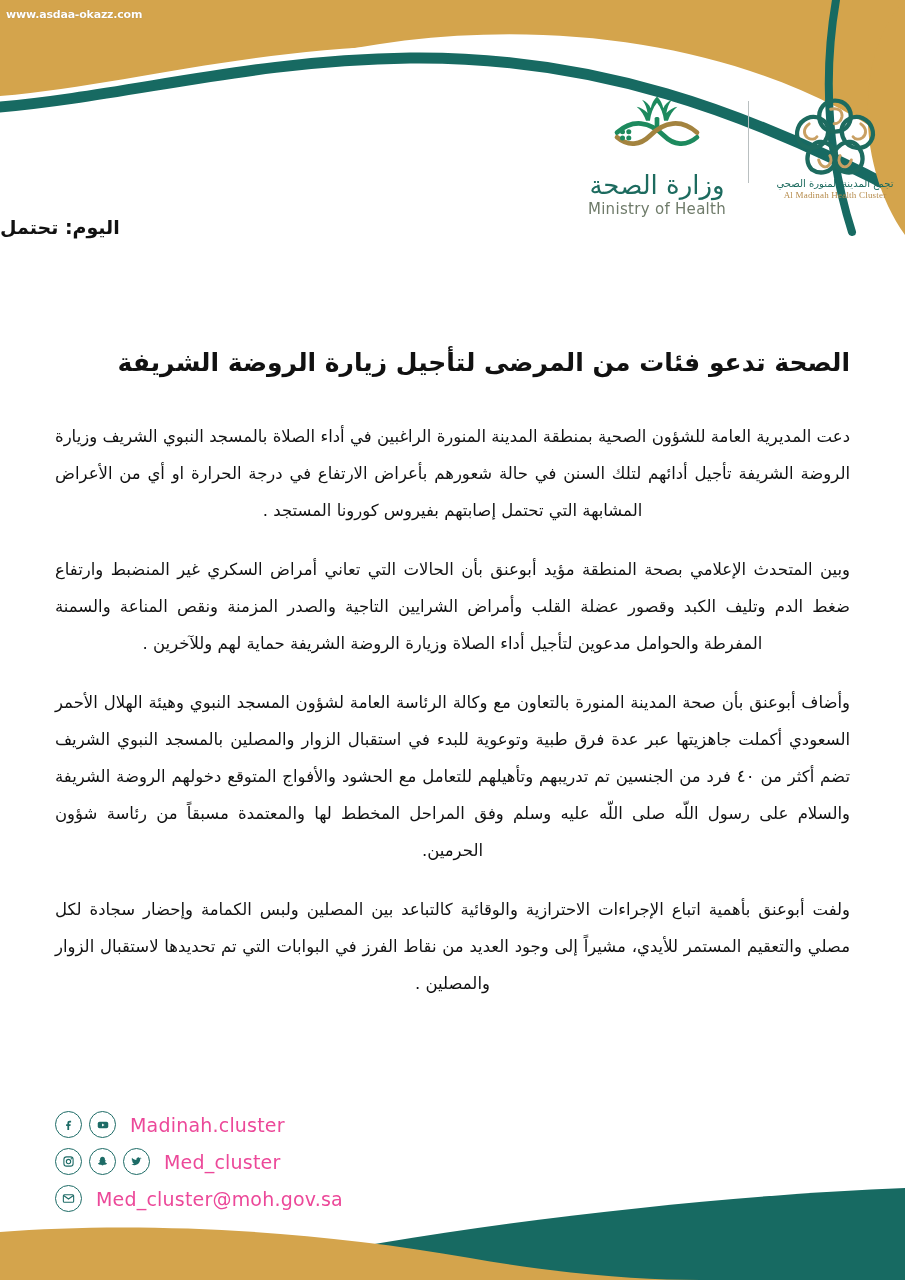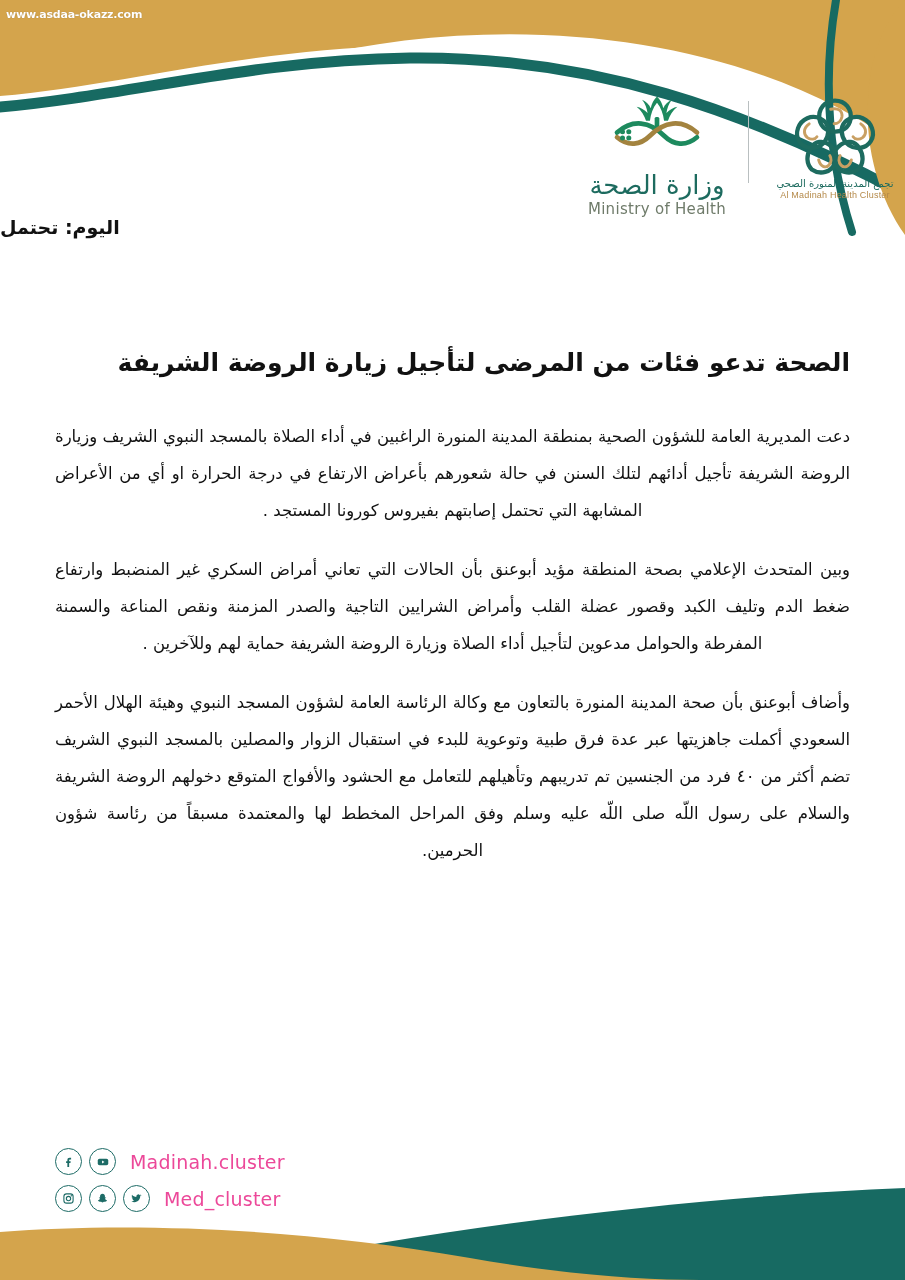--- a/index.html
+++ b/index.html
@@ -89,21 +89,21 @@
   }
   .cluster-ar{
     font-family:"DejaVu Sans", sans-serif;
     font-size:10px;
     color:#1d6b5f;
     direction:rtl;
     margin-top:3px;
     white-space:nowrap;
   }
   .cluster-en{
-    font-family:Liberation Sans, sans-serif;
+    font-family:Liberation Serif, serif;
     font-size:9px;
     color:#b58a4a;
     direction:ltr;
     margin-top:1px;
     white-space:nowrap;
     letter-spacing:.2px;
   }
   
   .date-row{
     position:absolute;
@@ -301,20 +301,21 @@
   <div class="date-row">
     <div class="date-day">اليوم: تحتمل</div>
   </div>
 
   <div class="headline">الصحة تدعو فئات من المرضى لتأجيل زيارة الروضة الشريفة</div>
 
   <div class="body-wrap">
     <p class="para">دعت المديرية العامة للشؤون الصحية بمنطقة المدينة المنورة الراغبين في أداء الصلاة بالمسجد النبوي الشريف وزيارة الروضة الشريفة تأجيل أدائهم لتلك السنن في حالة شعورهم بأعراض الارتفاع في درجة الحرارة او أي من الأعراض المشابهة التي تحتمل إصابتهم بفيروس كورونا المستجد .</p>
     <p class="para">وبين المتحدث الإعلامي بصحة المنطقة مؤيد أبوعنق بأن الحالات التي تعاني أمراض السكري غير المنضبط وارتفاع ضغط الدم وتليف الكبد وقصور عضلة القلب وأمراض الشرايين التاجية والصدر المزمنة ونقص المناعة والسمنة المفرطة والحوامل مدعوين لتأجيل أداء الصلاة وزيارة الروضة الشريفة حماية لهم وللآخرين .</p>
     <p class="para">وأضاف أبوعنق بأن صحة المدينة المنورة بالتعاون مع وكالة الرئاسة العامة لشؤون المسجد النبوي وهيئة الهلال الأحمر السعودي أكملت جاهزيتها عبر عدة فرق طبية وتوعوية للبدء في استقبال الزوار والمصلين بالمسجد النبوي الشريف تضم أكثر من ٤٠ فرد من الجنسين تم تدريبهم وتأهيلهم للتعامل مع الحشود والأفواج المتوقع دخولهم الروضة الشريفة والسلام على رسول اللّه صلى اللّه عليه وسلم وفق المراحل المخطط لها والمعتمدة مسبقاً من رئاسة شؤون الحرمين.</p>
+    <p class="para">ولفت أبوعنق بأهمية اتباع الإجراءات الاحترازية والوقائية كالتباعد بين المصلين ولبس الكمامة وإحضار سجادة لكل مصلي والتعقيم المستمر للأيدي، مشيراً إلى وجود العديد من نقاط الفرز في البوابات التي تم تحديدها لاستقبال الزوار والمصلين .</p>
   </div>
 
   <div class="footer">
 
     <div class="f-line">
       <span class="f-icon">
         <svg width="13" height="13" viewBox="0 0 24 24" fill="currentColor">
           <path d="M14.5 8.4h2.3V5.3h-2.7c-2.6 0-4.2 1.6-4.2 4.2v2.1H7.6v3.1h2.3V22h3.3v-7.3h2.4l.4-3.1h-2.8V9.9c0-.9.3-1.5 1.3-1.5z"></path>
         </svg>
       </span>
@@ -341,16 +342,25 @@
         </svg>
       </span>
       <span class="f-icon">
         <svg width="13" height="13" viewBox="0 0 24 24" fill="currentColor">
           <path d="M21 6.3c-.7.3-1.4.5-2.2.6.8-.5 1.4-1.2 1.7-2.1-.7.4-1.6.8-2.4 1a3.7 3.7 0 0 0-6.4 3.4C8.5 9 5.6 7.4 3.7 5a3.7 3.7 0 0 0 1.2 5 3.6 3.6 0 0 1-1.7-.5 3.7 3.7 0 0 0 3 3.6c-.5.2-1.1.2-1.7.1a3.7 3.7 0 0 0 3.5 2.6A7.5 7.5 0 0 1 2.5 17a10.5 10.5 0 0 0 5.7 1.7c6.9 0 10.7-5.8 10.7-10.8v-.5c.7-.5 1.4-1.2 1.9-2z"></path>
         </svg>
       </span>
       <span class="f-text">Med_cluster</span>
     </div>
 
+    <div class="f-line">
+      <span class="f-icon">
+        <svg width="13" height="13" viewBox="0 0 24 24" fill="none" stroke="currentColor" stroke-width="2">
+          <rect x="2.5" y="5" width="19" height="14" rx="2"></rect>
+          <path d="M3 6.5l9 6.5 9-6.5"></path>
+        </svg>
+      </span>
+      <span class="f-text">Med_cluster@moh.gov.sa</span>
+    </div>
 
   </div>
 
 </div>
 
 </body></html>

